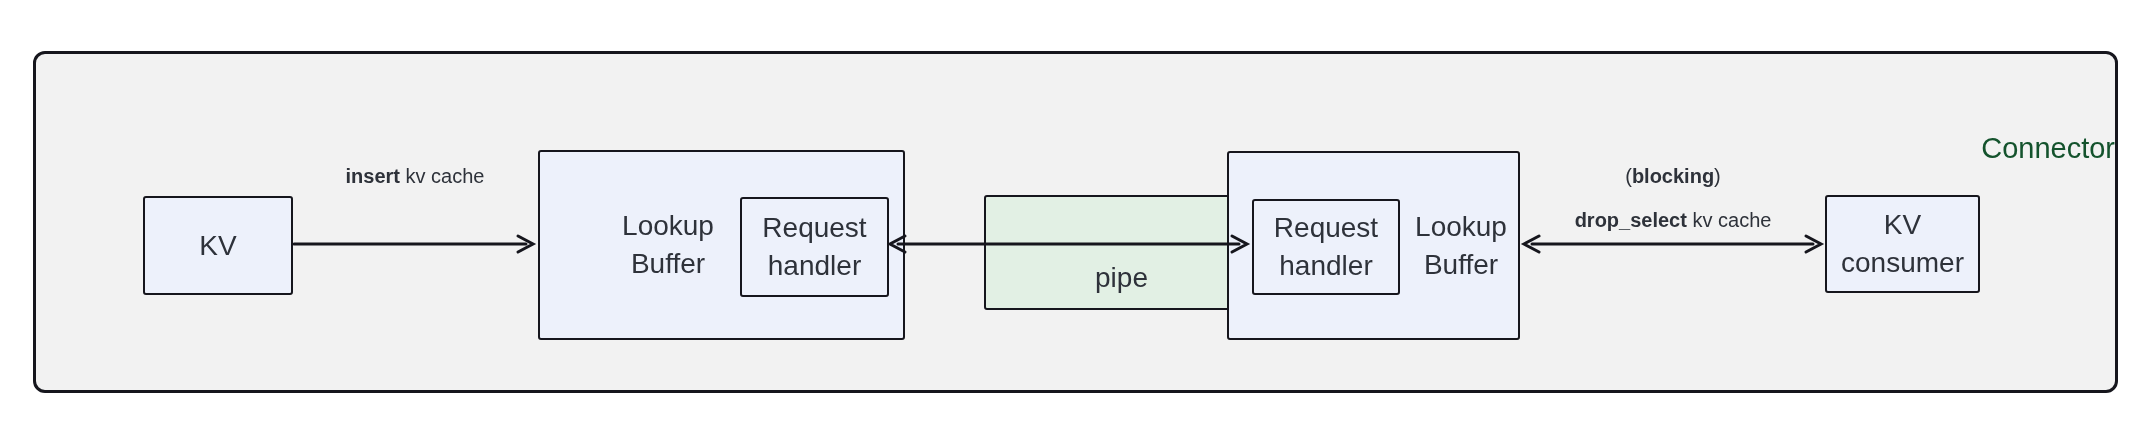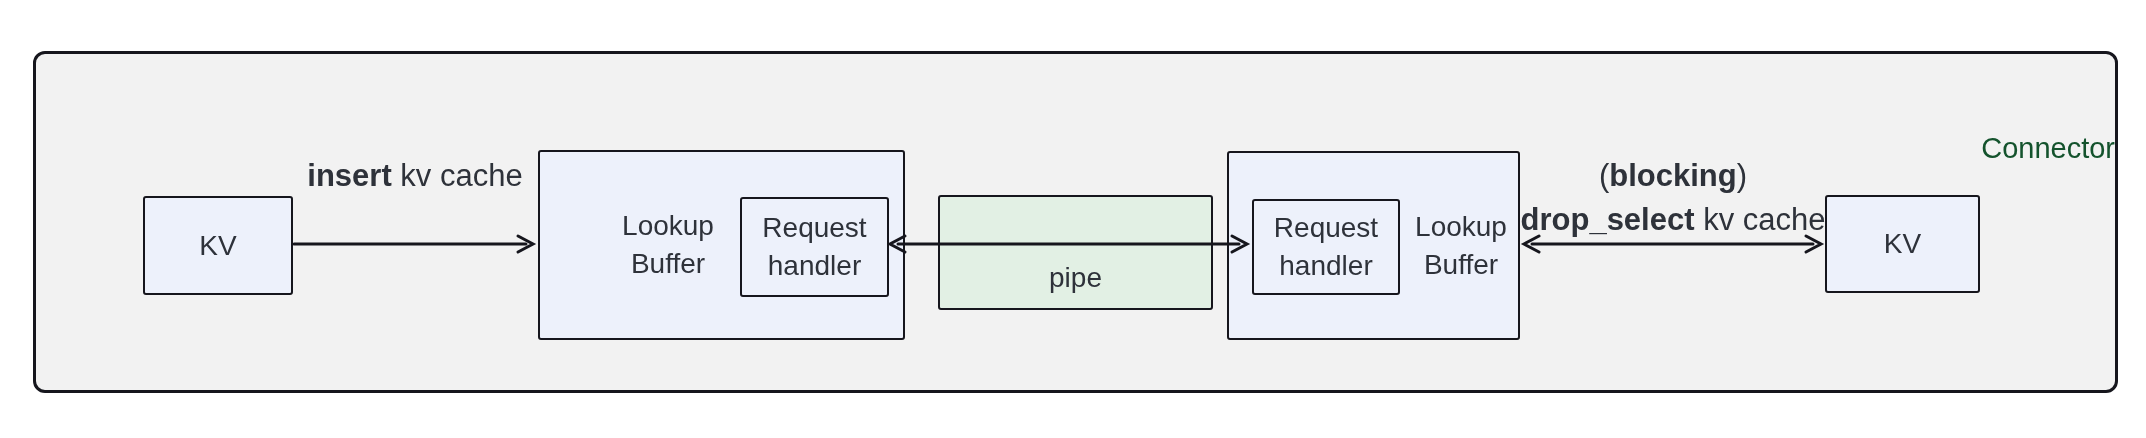--- a/index.html
+++ b/index.html
@@ -48,39 +48,40 @@
     align-items: center;
     justify-content: center;
     font-size: 28px;
     line-height: 38px;
     text-align: center;
   }
   .node-green {
     background: #e2f0e4;
     justify-content: flex-end;
     padding-bottom: 11px;
+    margin-left: 46px;
   }
   .lookup-label {
     position: absolute;
     top: 0;
     height: 100%;
     display: flex;
     flex-direction: column;
     align-items: center;
     justify-content: center;
     font-size: 28px;
     line-height: 38px;
     text-align: center;
   }
   .edge-label {
     position: absolute;
     width: 400px;
     top: 154px;
     text-align: center;
-    font-size: 31px;
+    font-size: 20px;
     line-height: 44px;
     color: #2e323a;
     white-space: nowrap;
   }
   .edge-label b { font-weight: 700; }
   .arrows {
     position: absolute;
     left: 0;
     top: 0;
     width: 2146px;
@@ -129,20 +130,21 @@
       <div>handler</div>
     </div>
     <div class="lookup-label" style="left:171px; width:122px;">
       <div>Lookup</div>
       <div>Buffer</div>
     </div>
   </div>
 
   <div class="node" style="left:1825px; top:195px; width:155px; height:98px;">
     <div>KV</div>
+    <div>consumer</div>
   </div>
 
   <div class="edge-label" style="left:215px;">
     <div><b>insert</b><span> kv cache</span></div>
   </div>
 
   <div class="edge-label" style="left:1473px;">
     <div><span>(</span><b>blocking</b><span>)</span></div>
     <div><b>drop_select</b><span> kv cache</span></div>
   </div>

